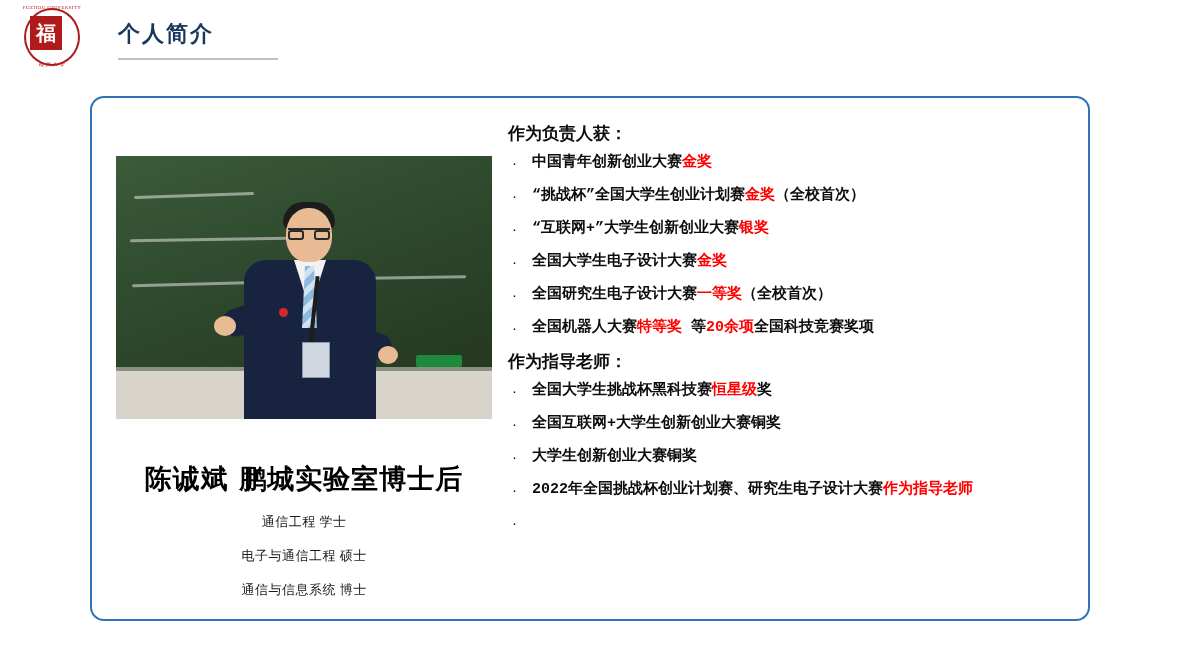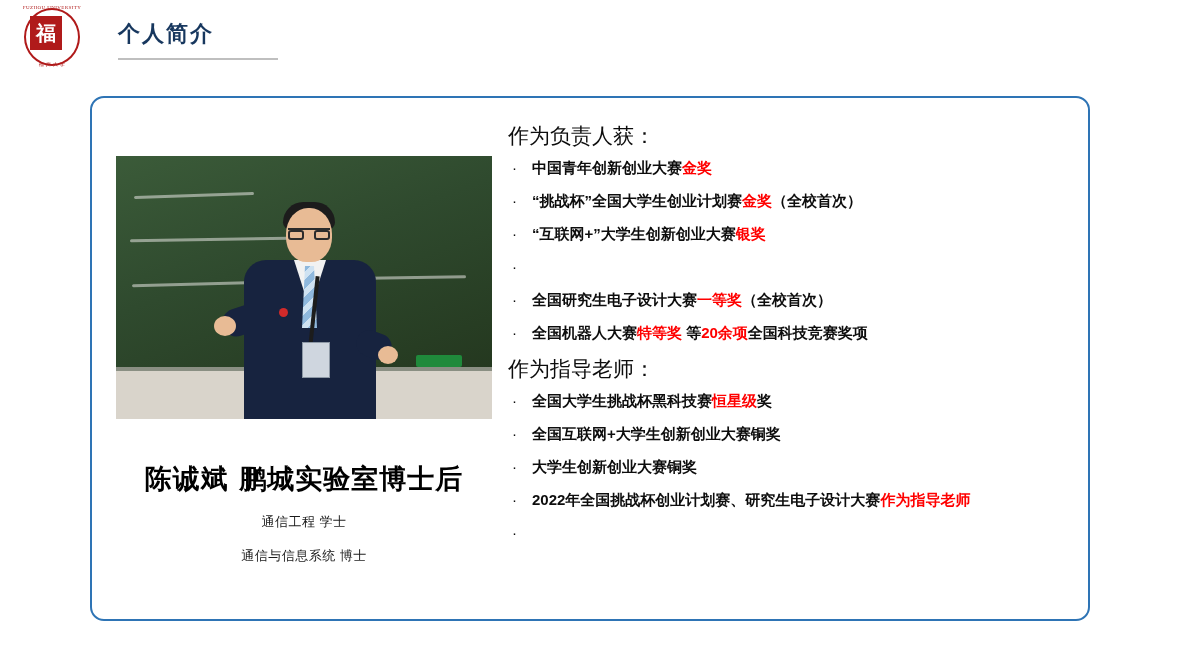--- a/index.html
+++ b/index.html
@@ -303,33 +303,33 @@
     font-weight: bold;
     color: #000000;
     letter-spacing: 1px;
     font-family: "DejaVu Sans", "Liberation Sans", sans-serif;
   }
   .profile-line {
     margin-top: 16px;
     font-size: 13px;
     color: #1a1a1a;
     letter-spacing: 0.5px;
-    font-family: Liberation Sans, sans-serif;
+    font-family: Liberation Serif, serif;
   }
 
   
   .content {
     position: absolute;
     left: 416px;
     top: 18px;
     width: 566px;
   }
   .section-head {
-    font-size: 21px;
-    font-weight: normal;
+    font-size: 17px;
+    font-weight: bold;
     color: #0d0d0d;
     margin: 6px 0 7px 0;
     font-family: "DejaVu Sans", "Liberation Sans", sans-serif;
   }
   .bullet-row {
     display: flex;
     align-items: flex-start;
     margin: 0 0 11px 0;
   }
   .bullet-dot {
@@ -340,21 +340,21 @@
     line-height: 22px;
     text-align: left;
     padding-left: 4px;
     box-sizing: border-box;
   }
   .bullet-text {
     font-size: 15px;
     line-height: 22px;
     color: #0d0d0d;
     font-weight: bold;
-    font-family: Liberation Sans, sans-serif;
+    font-family: Liberation Mono, monospace;
   }
   .bullet-text .hl { color: #ff0000; }
 </style>
 </head>
 <body>
 
 <div class="header">
   <div class="logo">
     <div class="logo-seal"></div>
     <div class="logo-ring-text">FUZHOU UNIVERSITY</div>
@@ -388,40 +388,42 @@
       <div class="person-badge"></div>
       <div class="person-pin"></div>
       <div class="person-arm-r"></div>
       <div class="person-hand-r"></div>
       <div class="person-hair"></div>
       <div class="person-head"></div>
       <div class="person-glasses"></div>
     </div>
     <div class="profile-name">陈诚斌 鹏城实验室博士后</div>
     <div class="profile-line">通信工程 学士</div>
+    <div class="profile-line">电子与通信工程 硕士</div>
     <div class="profile-line">通信与信息系统 博士</div>
   </div>
 
   <div class="content">
     <div id="sections-host">
         <div class="section-head">作为负责人获：</div>
         <div class="bullet-row">
           <div class="bullet-dot">·</div>
           <div class="bullet-text"><span>中国青年创新创业大赛</span><span class="hl">金奖</span></div>
         </div>
         <div class="bullet-row">
           <div class="bullet-dot">·</div>
           <div class="bullet-text"><span>“挑战杯”全国大学生创业计划赛</span><span class="hl">金奖</span><span>（全校首次）</span></div>
         </div>
         <div class="bullet-row">
           <div class="bullet-dot">·</div>
           <div class="bullet-text"><span>“互联网+”大学生创新创业大赛</span><span class="hl">银奖</span></div>
         </div>
         <div class="bullet-row">
           <div class="bullet-dot">·</div>
+          <div class="bullet-text"><span>全国大学生电子设计大赛</span><span class="hl">金奖</span></div>
         </div>
         <div class="bullet-row">
           <div class="bullet-dot">·</div>
           <div class="bullet-text"><span>全国研究生电子设计大赛</span><span class="hl">一等奖</span><span>（全校首次）</span></div>
         </div>
         <div class="bullet-row">
           <div class="bullet-dot">·</div>
           <div class="bullet-text"><span>全国机器人大赛</span><span class="hl">特等奖</span><span> 等</span><span class="hl">20余项</span><span>全国科技竞赛奖项</span></div>
         </div>
         <div class="section-head">作为指导老师：</div>

